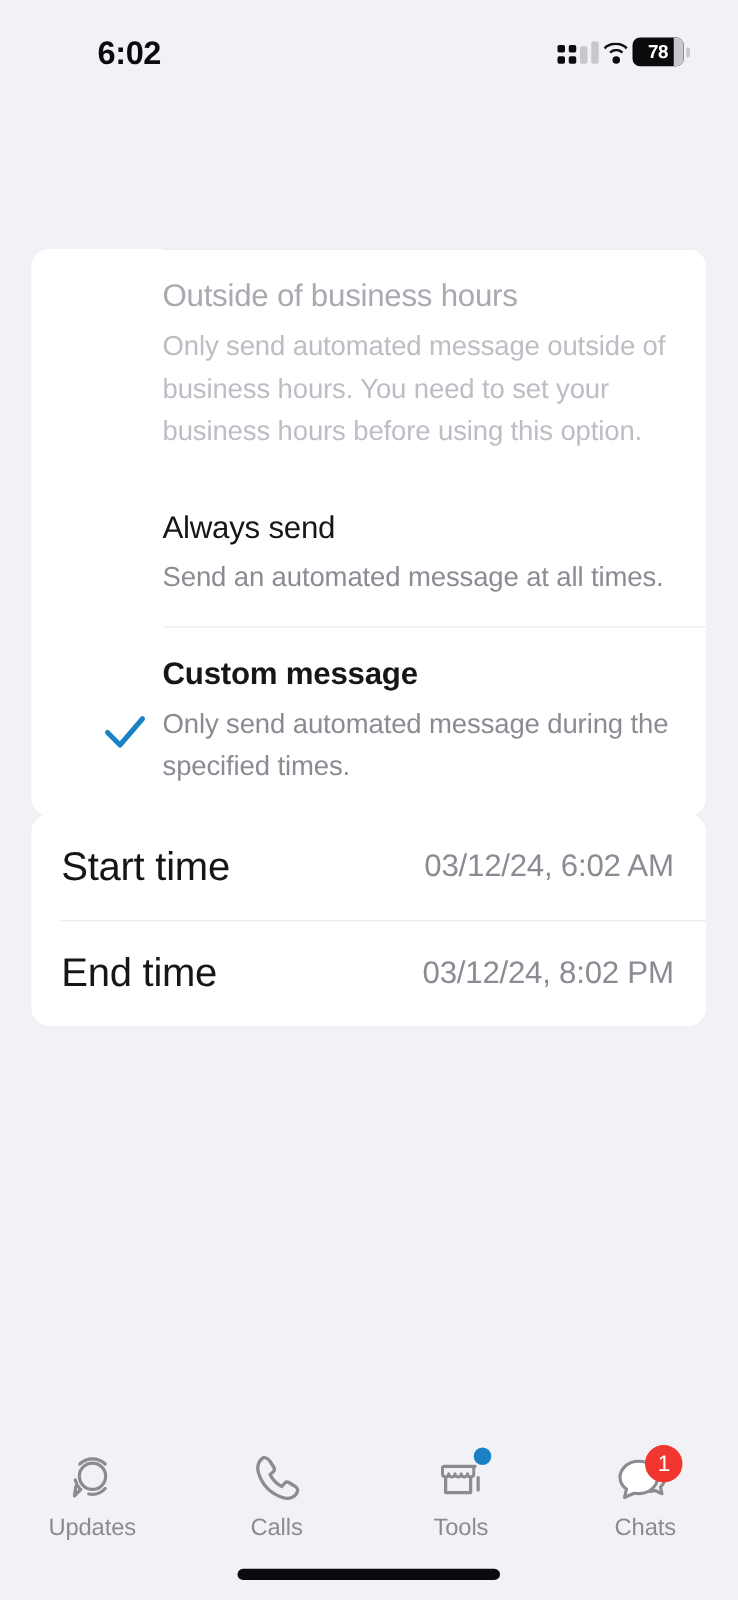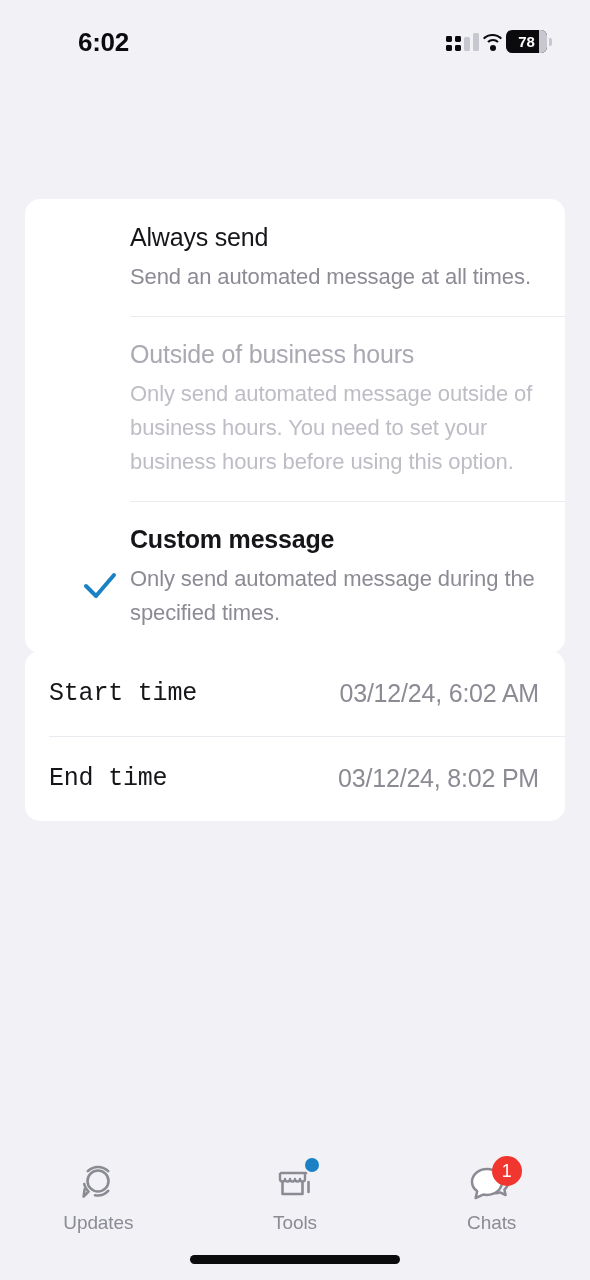--- a/index.html
+++ b/index.html
@@ -71,21 +71,21 @@
   .opt-title.disabled { color:#a9a9b2; }
   .opt-desc { margin-top:7px; font-size:22px; color:#8b8b94; line-height:1.55; letter-spacing:-0.1px; }
   .opt-desc.disabled { color:#bdbdc5; }
   .check { position:absolute; left:56px; width:38px; height:38px; }
   .check svg { display:block; }
 
   
   .trow { position:relative; height:85px; display:flex; align-items:center;
           padding:0 26px 0 24px; }
   .trow .divline2 { position:absolute; left:24px; right:0; top:0; height:1px; background:#eceaf0; }
-  .trow-label { font-size:25px; color:#16161a; letter-spacing:-0.2px;font-family:Liberation Mono, monospace; }
+  .trow-label { font-size:32px; color:#16161a; letter-spacing:-0.2px; }
   .trow-value { margin-left:auto; font-size:25px; color:#8b8b94; letter-spacing:-0.2px; }
 
   
   .tabbar { position:absolute; left:0; bottom:0; width:590px; height:136px; }
   .tabs { display:flex; height:100px; padding-top:14px; }
   .tab { flex:1; display:flex; flex-direction:column; align-items:center; justify-content:flex-start;
          gap:6px; cursor:pointer; position:relative; }
   .tab-icon { position:relative; width:52px; height:48px; display:flex; align-items:center; justify-content:center; }
   .tab-label { font-size:19px; color:#8b8b94; letter-spacing:-0.1px; }
   .tab.active .tab-label { color:#1a82c4; }
@@ -133,28 +133,28 @@
         <div class="batt-cap"></div>
       </div>
 
     </div>
   </div>
 
 
   <div class="card" id="card-options">
 
     <div class="opt">
-      <div class="opt-title">Always send</div>
-      <div class="opt-desc">Send an automated message at all times.</div>
-    </div>
-
-    <div class="opt">
       <div class="divline"></div>
       <div class="opt-title disabled">Outside of business hours</div>
       <div class="opt-desc disabled">Only send automated message outside of business hours. You need to set your business hours before using this option.</div>
+    </div>
+
+    <div class="opt">
+      <div class="opt-title">Always send</div>
+      <div class="opt-desc">Send an automated message at all times.</div>
     </div>
 
     <div class="opt">
       <div class="divline"></div>
       <div class="check" style="top:66px;">
         <svg width="38" height="38" viewBox="0 0 38 38">
           <path d="M5 19 L15 29 L33 8" fill="none" stroke="#1a82c4" stroke-width="4" stroke-linecap="round" stroke-linejoin="round"></path>
         </svg>
       </div>
       <div class="opt-title selected">Custom message</div>
@@ -187,20 +187,31 @@
             <circle cx="23" cy="22" r="10.5" fill="none" stroke="#8b8b94" stroke-width="2.6"></circle>
             <path d="M12.8 12.2 A14.5 14.5 0 0 1 33.2 12.2" fill="none" stroke="#8b8b94" stroke-width="2.6" stroke-linecap="round"></path>
             <path d="M33.2 31.8 A14.5 14.5 0 0 1 20 36.2" fill="none" stroke="#8b8b94" stroke-width="2.6" stroke-linecap="round"></path>
             <path d="M12.8 31.8 A14.5 14.5 0 0 1 9.2 25" fill="none" stroke="#8b8b94" stroke-width="2.6" stroke-linecap="round"></path>
             <path d="M13.6 32.6 L8.6 37.6 L9.6 30.4" fill="none" stroke="#8b8b94" stroke-width="2.6" stroke-linecap="round" stroke-linejoin="round"></path>
           </svg>
         </div>
         <div class="tab-label">Updates</div>
       </div>
 
+      <div class="tab">
+        <div class="tab-icon">
+          <svg width="44" height="44" viewBox="0 0 44 44">
+            <path d="M12 6 C8 8 6 13 8 19 C11 28 18 35 27 38 C33 40 38 37 39 33
+                     C39.6 31 38.5 30 37 29 L32 26 C30.5 25.2 29.4 25.7 28.5 26.8
+                     L26.5 29.2 C22.5 27.2 19 23.6 17 19.6 L19.4 17.6
+                     C20.5 16.7 21 15.6 20.2 14 L17 9 C16 7.5 14.8 6.4 12.8 6 Z" fill="none" stroke="#8b8b94" stroke-width="2.6" stroke-linejoin="round"></path>
+          </svg>
+        </div>
+        <div class="tab-label">Calls</div>
+      </div>
 
       <div class="tab">
         <div class="tab-icon">
           <svg width="44" height="44" viewBox="0 0 44 44">
             <path d="M8 13 L33 13" fill="none" stroke="#8b8b94" stroke-width="2.6" stroke-linecap="round"></path>
             <path d="M7 13 L7 19 Q7 21.5 9.5 21.5 Q12 21.5 12 19 Q12 21.5 14.5 21.5
                      Q17 21.5 17 19 Q17 21.5 19.5 21.5 Q22 21.5 22 19 Q22 21.5 24.5 21.5
                      Q27 21.5 27 19 Q27 21.5 29.5 21.5 Q32 21.5 32 19 L32 13" fill="none" stroke="#8b8b94" stroke-width="2.4" stroke-linejoin="round"></path>
             <path d="M9.5 22 L9.5 34 L29.5 34 L29.5 22" fill="none" stroke="#8b8b94" stroke-width="2.6" stroke-linejoin="round"></path>
             <path d="M35.5 22 L35.5 32" fill="none" stroke="#8b8b94" stroke-width="2.6" stroke-linecap="round"></path>

